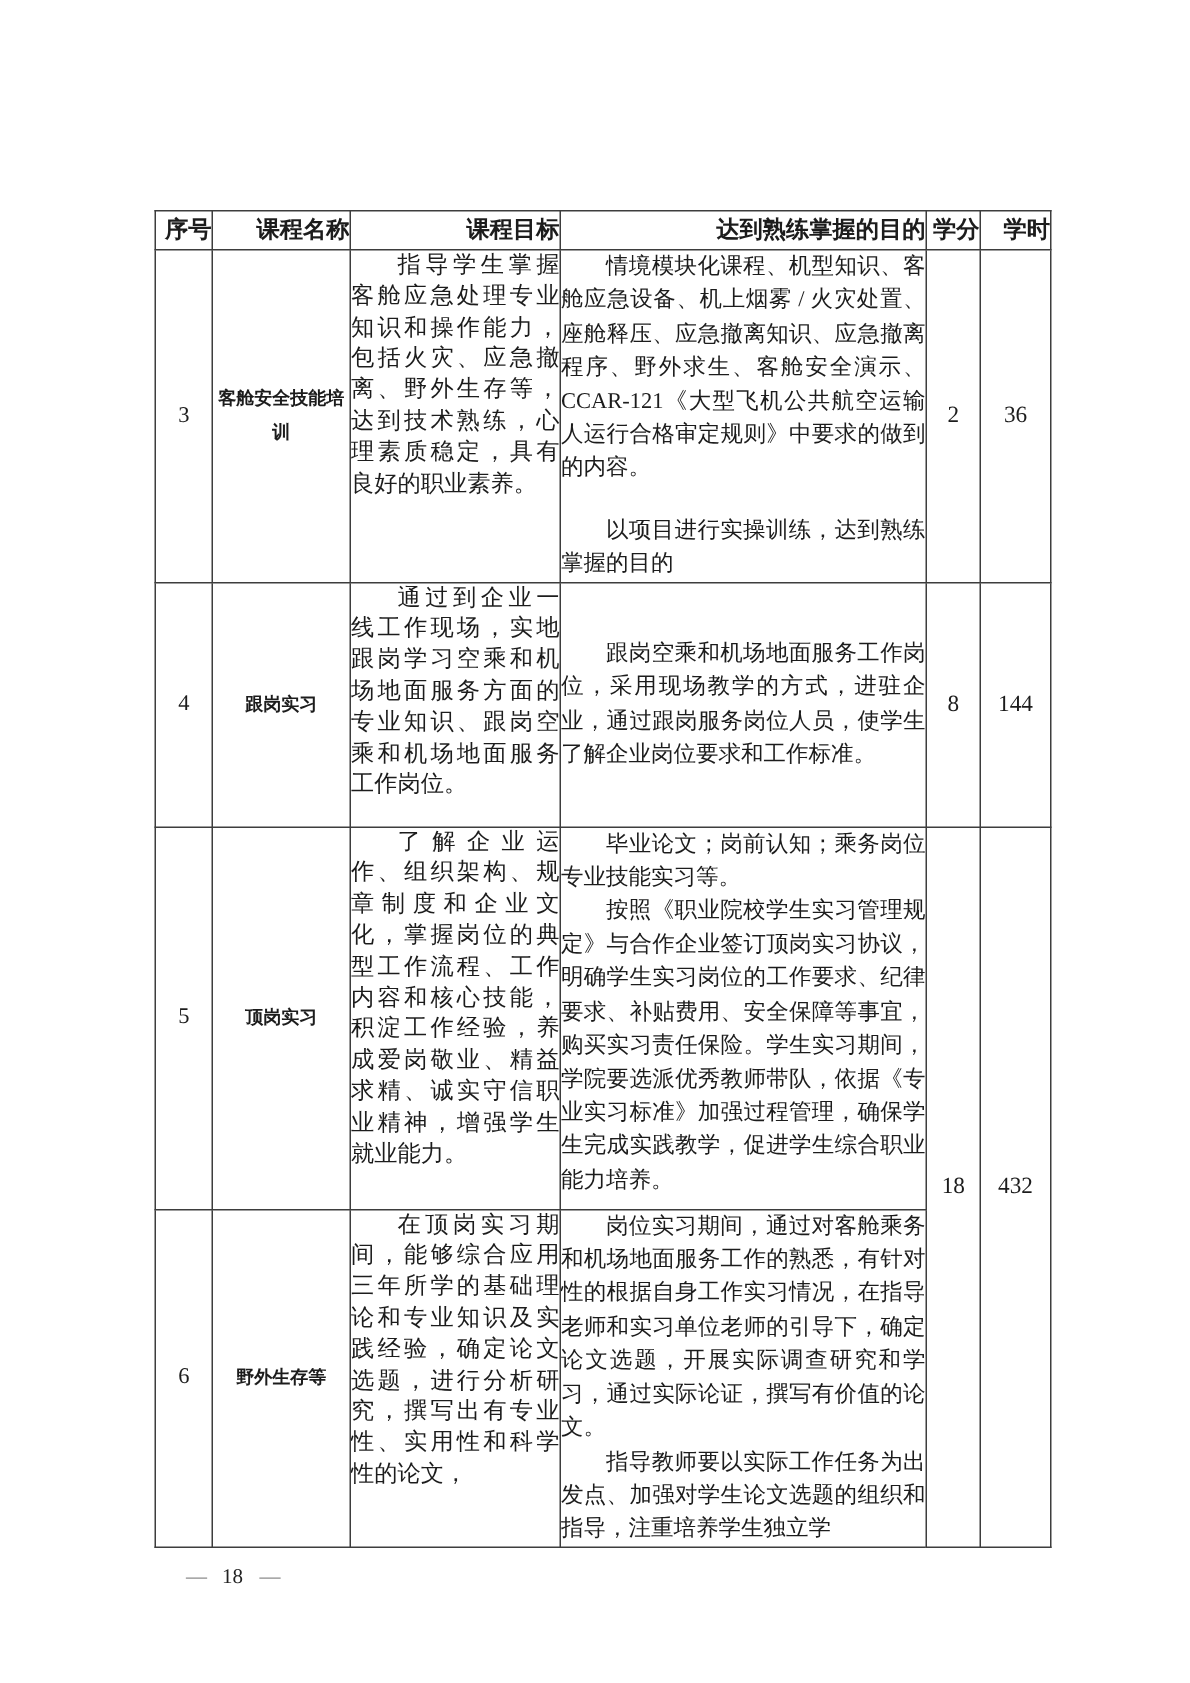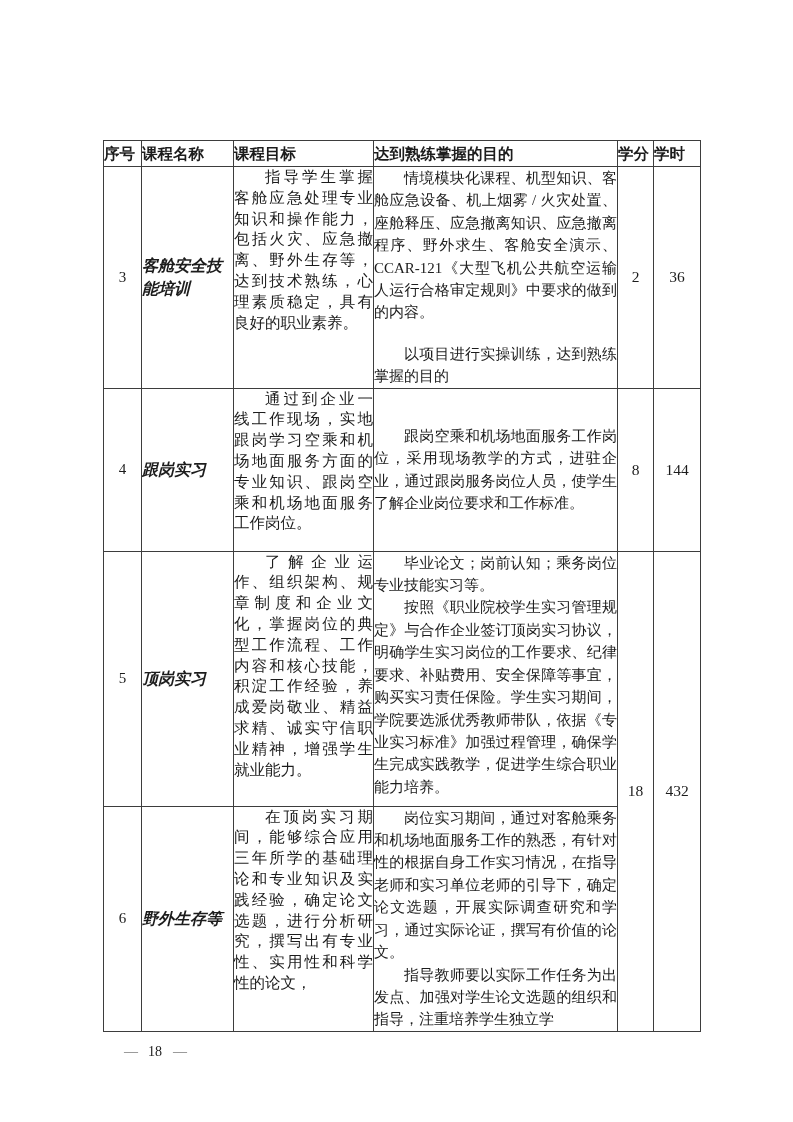--- a/index.html
+++ b/index.html
@@ -29,39 +29,39 @@
   table.curriculum th,
   table.curriculum td {
     border: 1px solid #3d3d3d;
     padding: 0;
     overflow: hidden;
     box-sizing: border-box;
   }
   th.hdr {
     font-weight: bold;
     font-size: 15.5px;
-    text-align: left;
+    text-align: right;
     vertical-align: middle;
     height: 25px;
     line-height: 25px;
     white-space: nowrap;
     font-family: Liberation Serif, serif;
   }
   td.no-cell {
     text-align: center;
     vertical-align: middle;
     font-size: 15px;
   }
   td.name-cell {
+    text-align: center;
     vertical-align: middle;
     font-weight: bold;
-    font-size: 16px;
+    font-size: 12px;
     line-height: 23px;
     padding: 0 7px;
-    font-style: italic;
   }
   td.objective-cell {
     vertical-align: top;
     padding: 7px 7px 4px 7px;
     margin-left: 36px;
   }
   td.objective-cell p {
     margin: 0;
     font-size: 15.5px;
     line-height: 20.8px;

